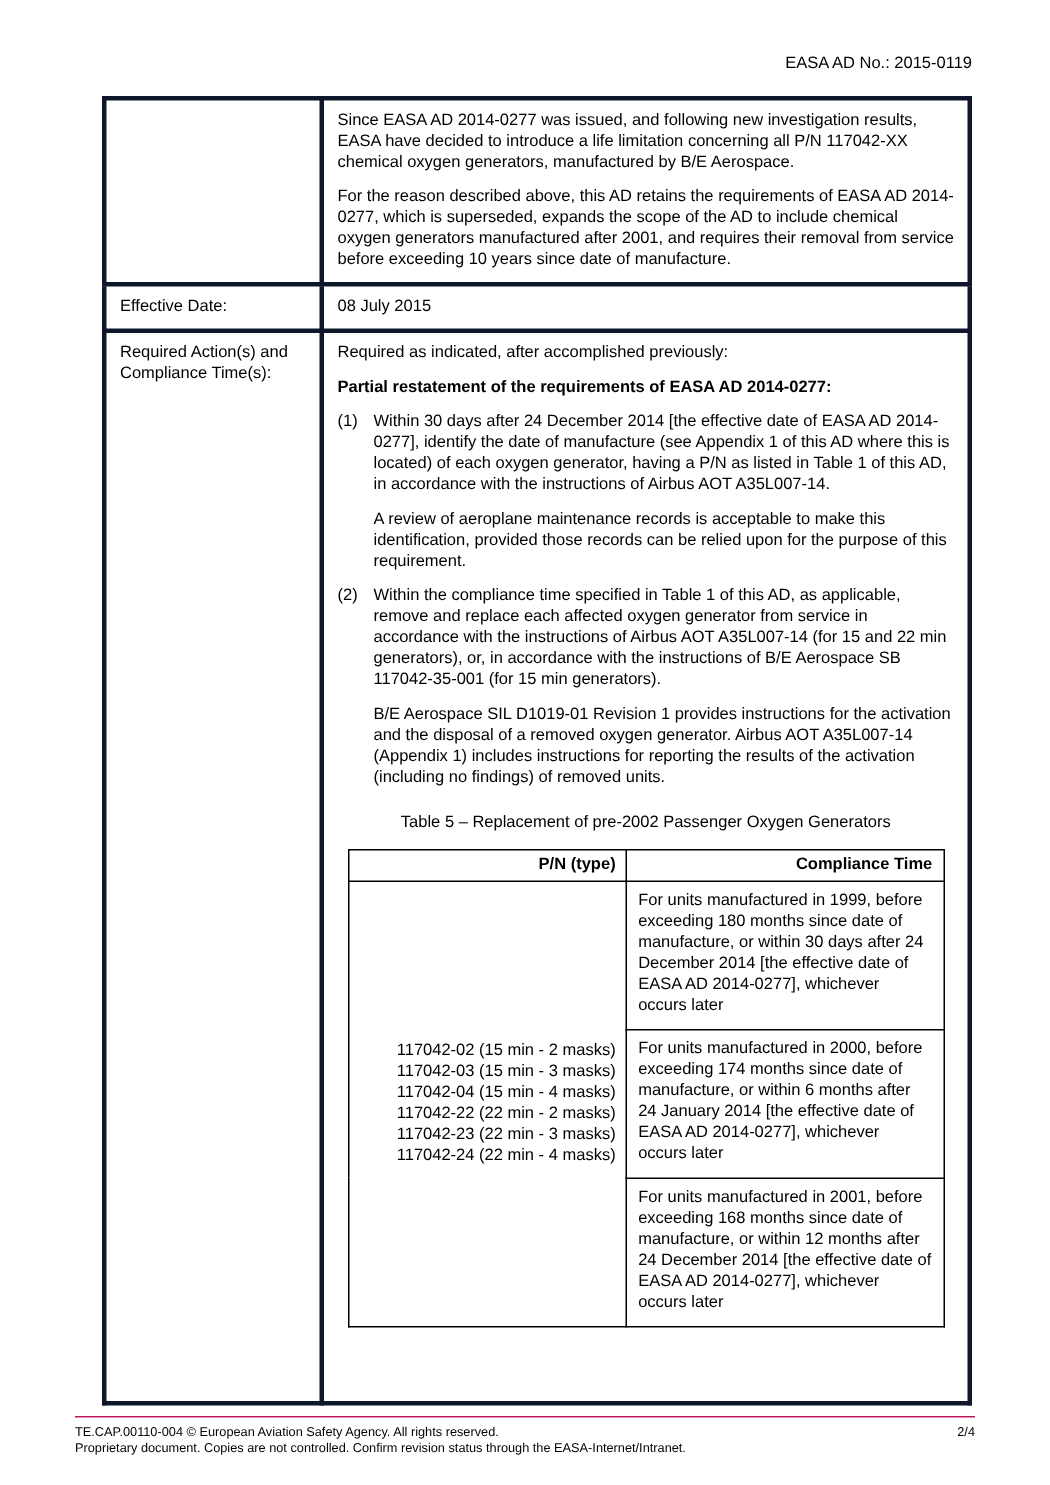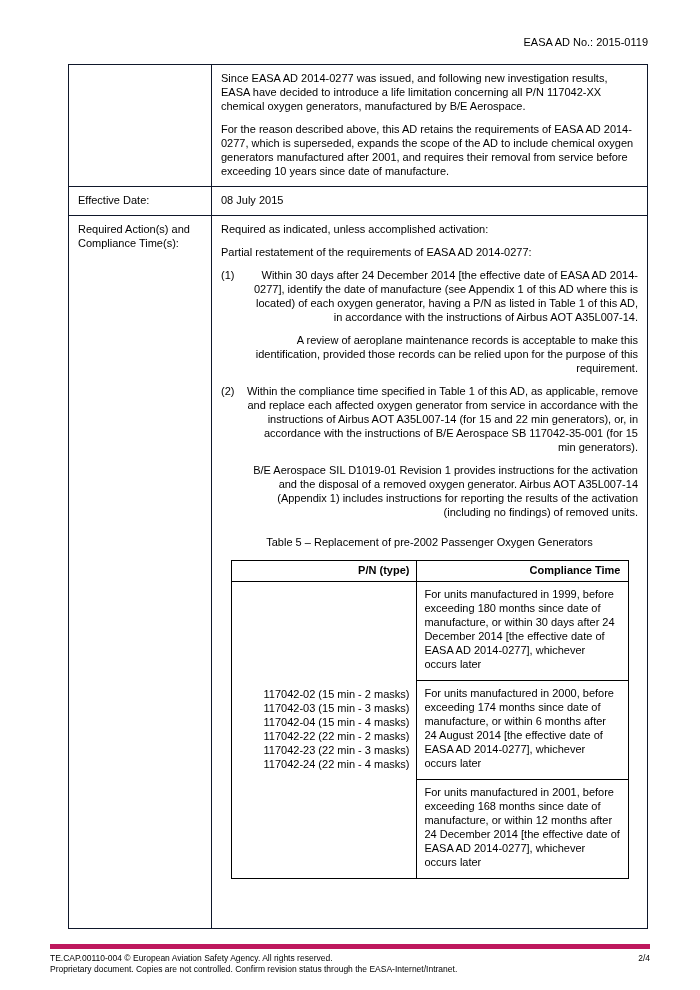--- a/index.html
+++ b/index.html
@@ -25,32 +25,32 @@
   table.main-table {
     position: absolute;
     top: 64px;
     left: 68px;
     width: 580px;
     border-collapse: collapse;
     font-size: 11px;
     line-height: 1.27;
   }
   .main-table td {
-    border: 1px solid #0f172a;
+    border: 3px solid #0f172a;
     vertical-align: top;
     padding: 7px 9px;
   }
   .main-table td.label-cell { width: 124px; }
   .main-table td.content-cell p { margin: 0 0 9px 0; }
   .main-table td.content-cell p:last-child { margin-bottom: 0; }
   .row-required .content-cell { height: 698px; }
-  .bold { font-weight: normal; }
+  .bold { font-weight: bold; }
   .numbered-item { display: flex; margin: 0 0 10px 0; }
   .numbered-item .num { flex: 0 0 24px; }
-  .numbered-item .item-body { flex: 1; text-align: right; }
+  .numbered-item .item-body { flex: 1; }
   .numbered-item .item-body p { margin: 0 0 9px 0; }
   .numbered-item .item-body p:last-child { margin-bottom: 0; }
   .table1-caption {
     text-align: center;
     margin: 16px 0 10px 0 !important;
   }
   table.inner-table {
     border-collapse: collapse;
     width: 398px;
     margin: 0 auto;
@@ -66,21 +66,21 @@
   .inner-table col.col-pn { width: 183px; }
   .inner-table col.col-ct { width: 215px; }
   .inner-table td.pn-cell { vertical-align: middle; padding-left: 32px; }
   .inner-table td.ct-cell { padding-top: 6px; padding-bottom: 8px; margin-top: 48px; }
   .pn-line { white-space: nowrap; }
   .doc-footer {
     position: absolute;
     top: 944px;
     left: 50px;
     right: 50px;
-    border-top: 5px solid #be185d;
+    border-top: 1px solid #be185d;
     padding-top: 4px;
     font-size: 8.5px;
     line-height: 1.35;
   }
   .footer-row1 { display: flex; justify-content: space-between; }
 </style>
 </head>
 <body>
 
 <div class="page">
@@ -100,21 +100,21 @@
     </tr>
 
     <tr>
       <td class="label-cell">Effective Date:</td>
       <td class="content-cell">08 July 2015</td>
     </tr>
 
     <tr class="row-required">
       <td class="label-cell">Required Action(s) and Compliance Time(s):</td>
       <td class="content-cell">
-        <p>Required as indicated, unless accomplished activation:</p>
+        <p>Required as indicated, after accomplished previously:</p>
         <p class="bold">Partial restatement of the requirements of EASA AD 2014-0277:</p>
 
         <div class="numbered-item">
           <span class="num">(1)</span>
           <div class="item-body">
             <p>Within 30 days after 24 December 2014 [the effective date of EASA AD 2014-0277], identify the date of manufacture (see Appendix 1 of this AD where this is located) of each oxygen generator, having a P/N as listed in Table 1 of this AD, in accordance with the instructions of Airbus AOT A35L007-14.</p>
             <p>A review of aeroplane maintenance records is acceptable to make this identification, provided those records can be relied upon for the purpose of this requirement.</p>
           </div>
         </div>
 
@@ -143,21 +143,21 @@
               <div class="pn-line">117042-02 (15 min - 2 masks)</div>
               <div class="pn-line">117042-03 (15 min - 3 masks)</div>
               <div class="pn-line">117042-04 (15 min - 4 masks)</div>
               <div class="pn-line">117042-22 (22 min - 2 masks)</div>
               <div class="pn-line">117042-23 (22 min - 3 masks)</div>
               <div class="pn-line">117042-24 (22 min - 4 masks)</div>
             </td>
             <td class="ct-cell">For units manufactured in 1999, before exceeding 180 months since date of manufacture, or within 30 days after 24 December 2014 [the effective date of EASA AD 2014-0277], whichever occurs later</td>
           </tr>
           <tr>
-            <td class="ct-cell">For units manufactured in 2000, before exceeding 174 months since date of manufacture, or within 6 months after 24 August 2014 [the effective date of EASA AD 2014-0277], whichever occurs later</td>
+            <td class="ct-cell">For units manufactured in 2000, before exceeding 174 months since date of manufacture, or within 6 months after 24 January 2014 [the effective date of EASA AD 2014-0277], whichever occurs later</td>
           </tr>
           <tr>
             <td class="ct-cell">For units manufactured in 2001, before exceeding 168 months since date of manufacture, or within 12 months after 24 December 2014 [the effective date of EASA AD 2014-0277], whichever occurs later</td>
           </tr>
         </tbody>
             </table>
       </td>
     </tr>
   </tbody>
     </table>

